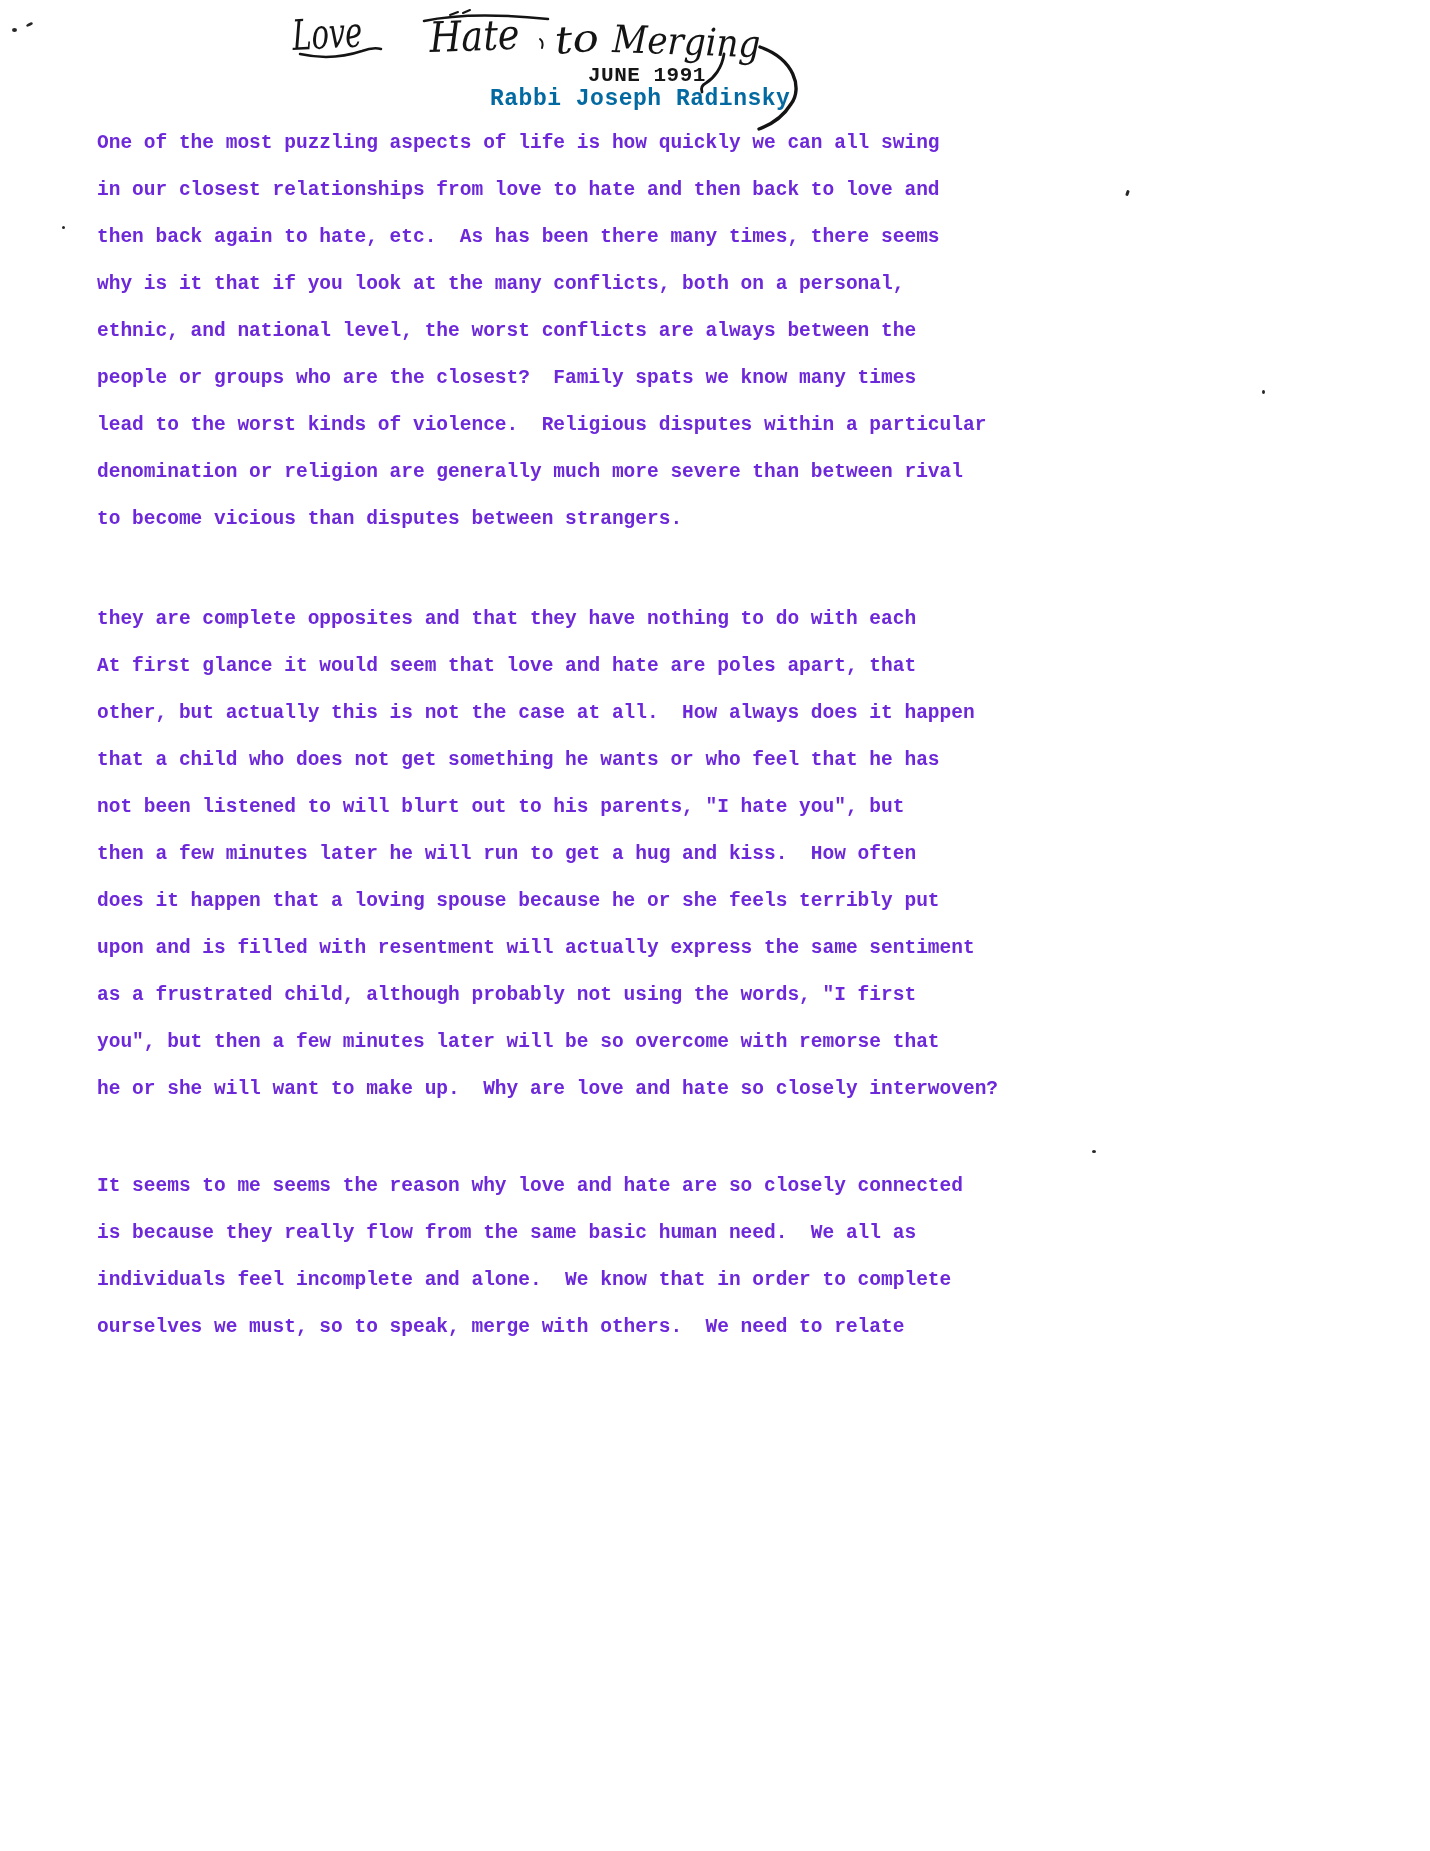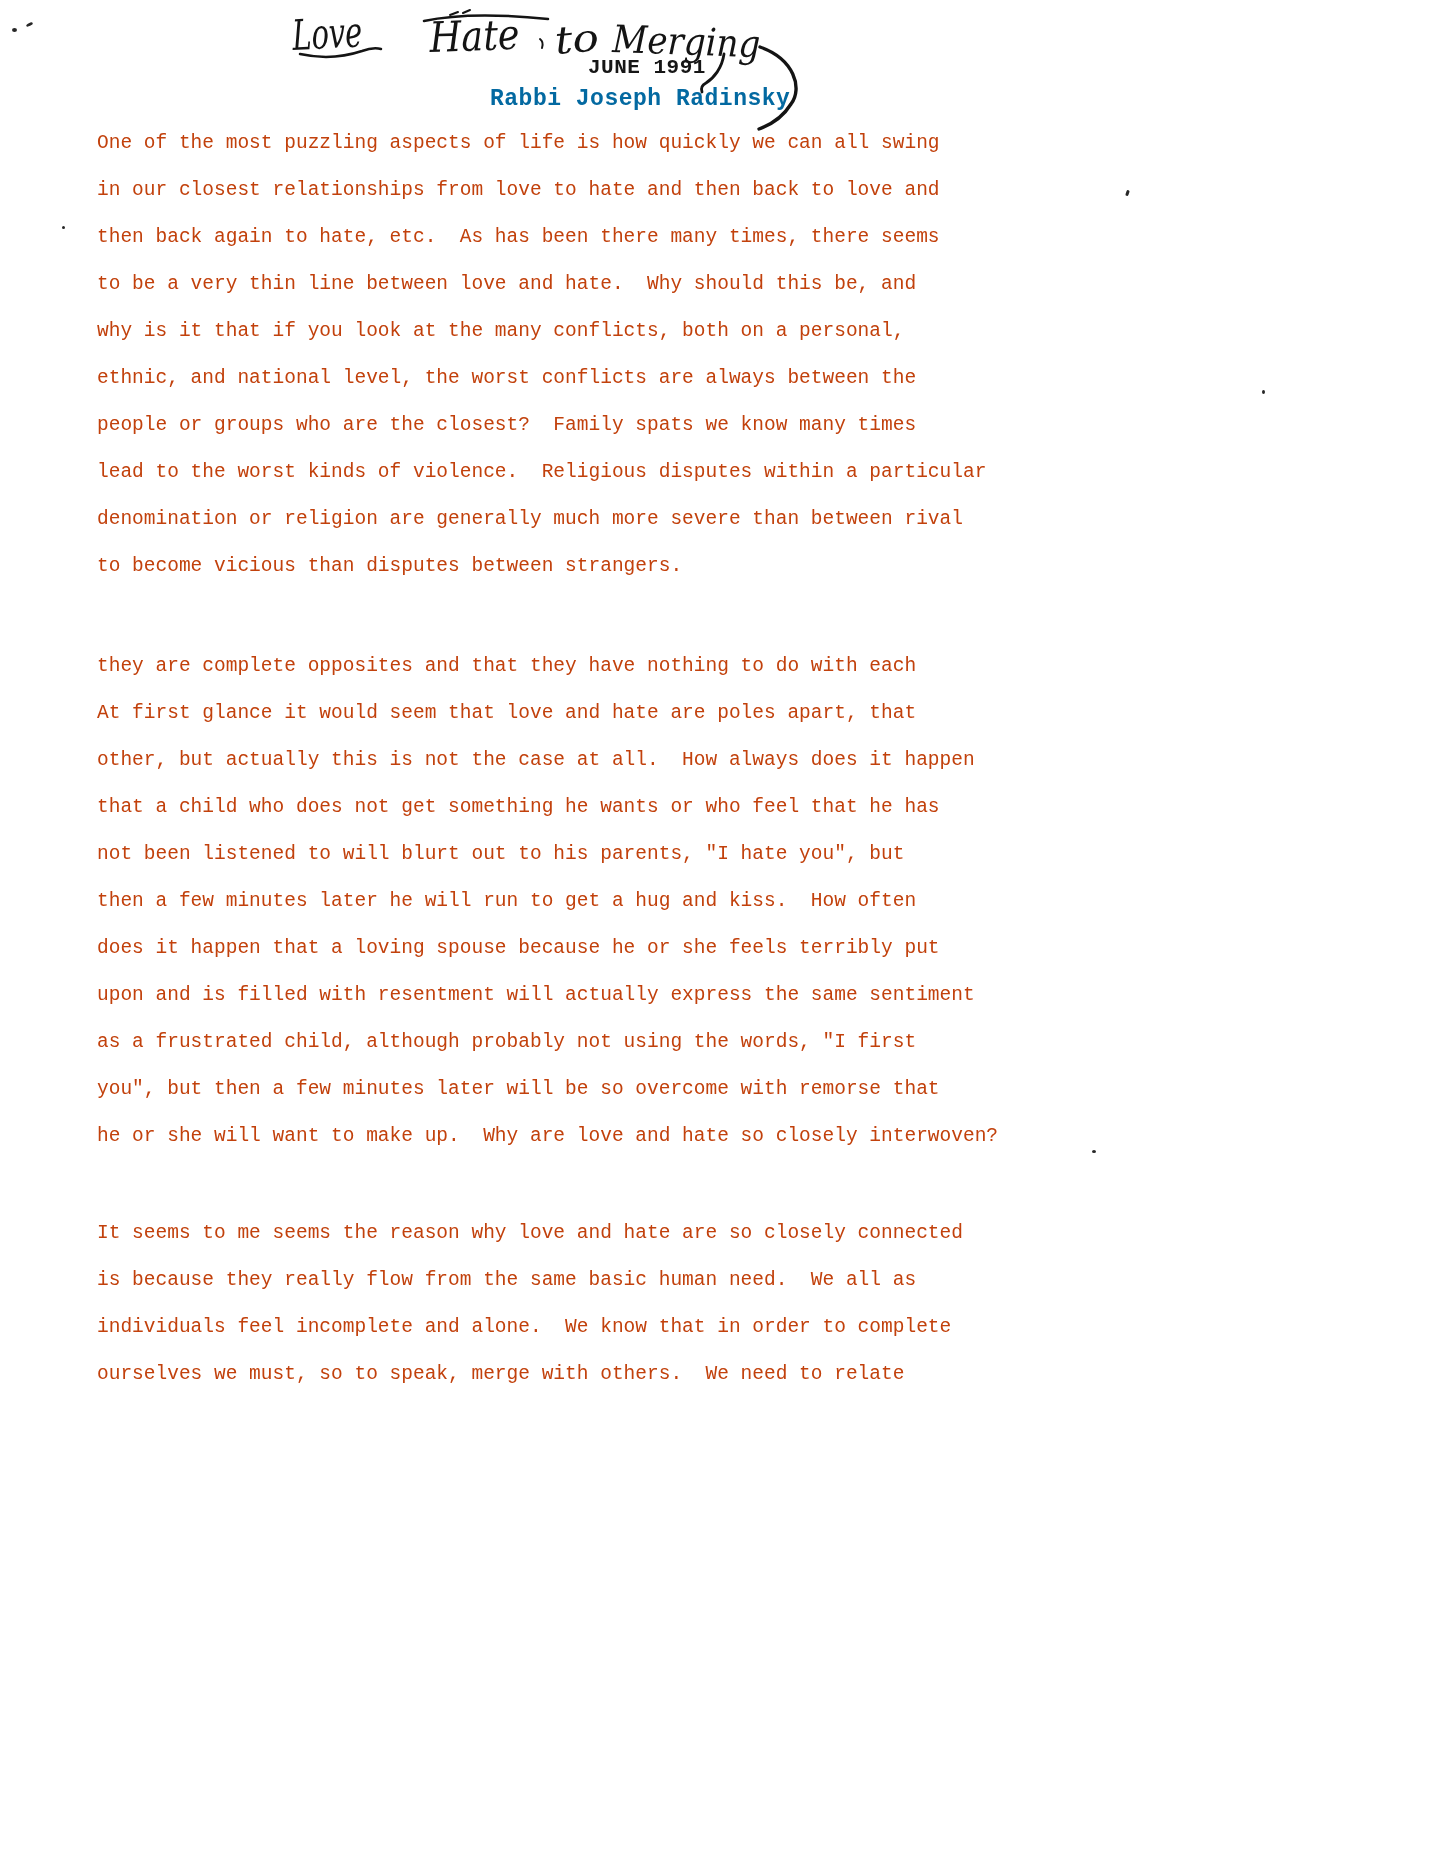--- a/index.html
+++ b/index.html
@@ -6,21 +6,21 @@
   .page{
     position:relative;
     width:1430px;height:1851px;
     background:#ffffff;
     overflow:hidden;
     font-family:"Liberation Mono", monospace;
     color:#1d1d1d;
   }
   
   .date-line{
-    position:absolute;left:588px;top:56px;
+    position:absolute;left:588px;top:64px;
     font-size:21px;font-weight:bold;letter-spacing:0.5px;
     white-space:pre;color:#161616;
   }
   .byline{
     position:absolute;left:490px;top:86px;
     font-size:23px;font-weight:bold;letter-spacing:0.5px;
     white-space:pre;color:#0369a1;
   }
   
   .hand-title{
@@ -36,24 +36,24 @@
   }
   
   .body-block{
     position:absolute;left:97px;top:120px;width:1010px;
   }
   .para{margin:0;padding:0;}
   .para-2{margin-top:53px;}
   .para-3{margin-top:50px;}
   .line{
     height:47px;line-height:47px;
-    font-size:19.5px;font-weight:normal;
+    font-size:19.5px;font-weight:bold;
     white-space:pre;
     letter-spacing:0px;
-    color:#c2410c;
+    color:#6d28d9;
   }
   
   .speck{position:absolute;background:#272727;border-radius:50%;}
   .speck-1{left:12px;top:28px;width:5px;height:4px;}
   .speck-2{left:26px;top:23px;width:7px;height:3px;transform:rotate(-25deg);}
   .speck-3{left:62px;top:226px;width:3px;height:3px;}
   .speck-4{left:1126px;top:190px;width:3px;height:6px;transform:rotate(20deg);border-radius:2px;}
   .speck-5{left:1262px;top:390px;width:3px;height:4px;}
   .speck-6{left:1092px;top:1150px;width:4px;height:3px;}
 </style>
@@ -83,21 +83,20 @@
 
   <div class="date-line">JUNE 1991</div>
   <div class="byline">Rabbi Joseph Radinsky</div>
 
   <div class="body-block">
 
     <div class="para para-1">
       <div class="line">One of the most puzzling aspects of life is how quickly we can all swing</div>
       <div class="line">in our closest relationships from love to hate and then back to love and</div>
       <div class="line">then back again to hate, etc.  As has been there many times, there seems</div>
-      <div class="line">to be a very thin line between love and hate.  Why should this be, and</div>
       <div class="line">why is it that if you look at the many conflicts, both on a personal,</div>
       <div class="line">ethnic, and national level, the worst conflicts are always between the</div>
       <div class="line">people or groups who are the closest?  Family spats we know many times</div>
       <div class="line">lead to the worst kinds of violence.  Religious disputes within a particular</div>
       <div class="line">denomination or religion are generally much more severe than between rival</div>
       <div class="line">to become vicious than disputes between strangers.</div>
     </div>
 
     <div class="para para-2">
       <div class="line">they are complete opposites and that they have nothing to do with each</div>

